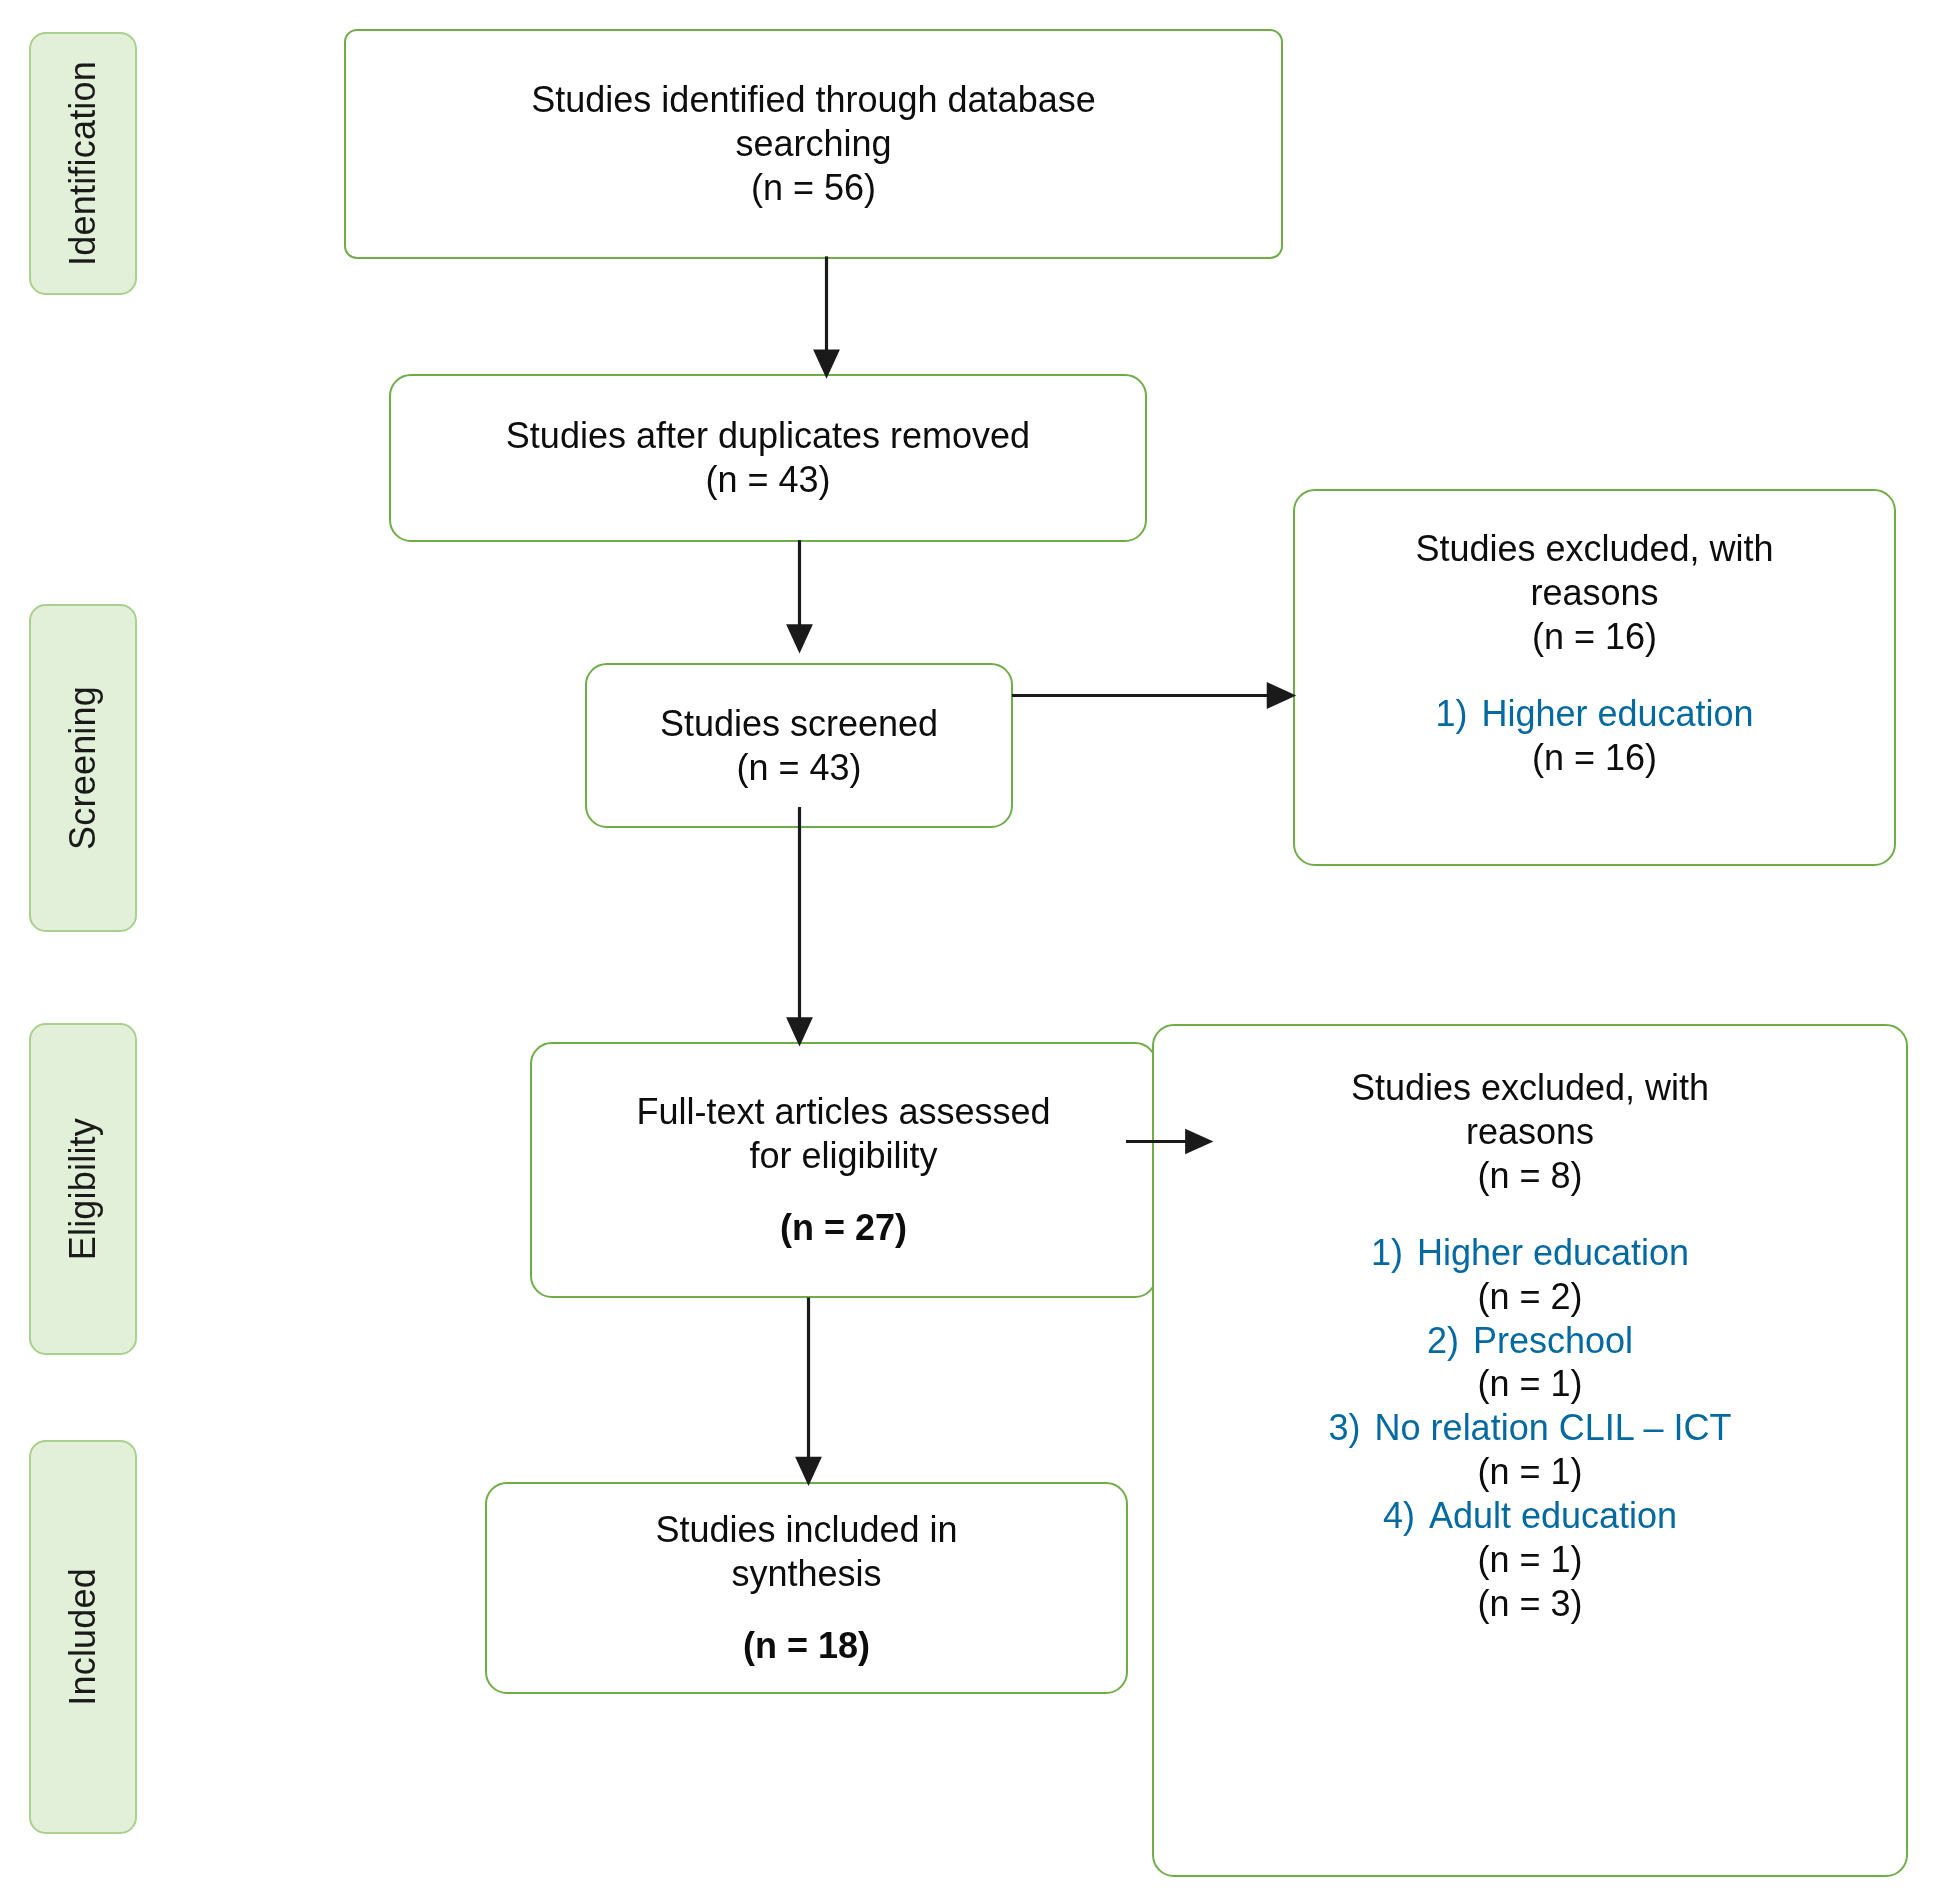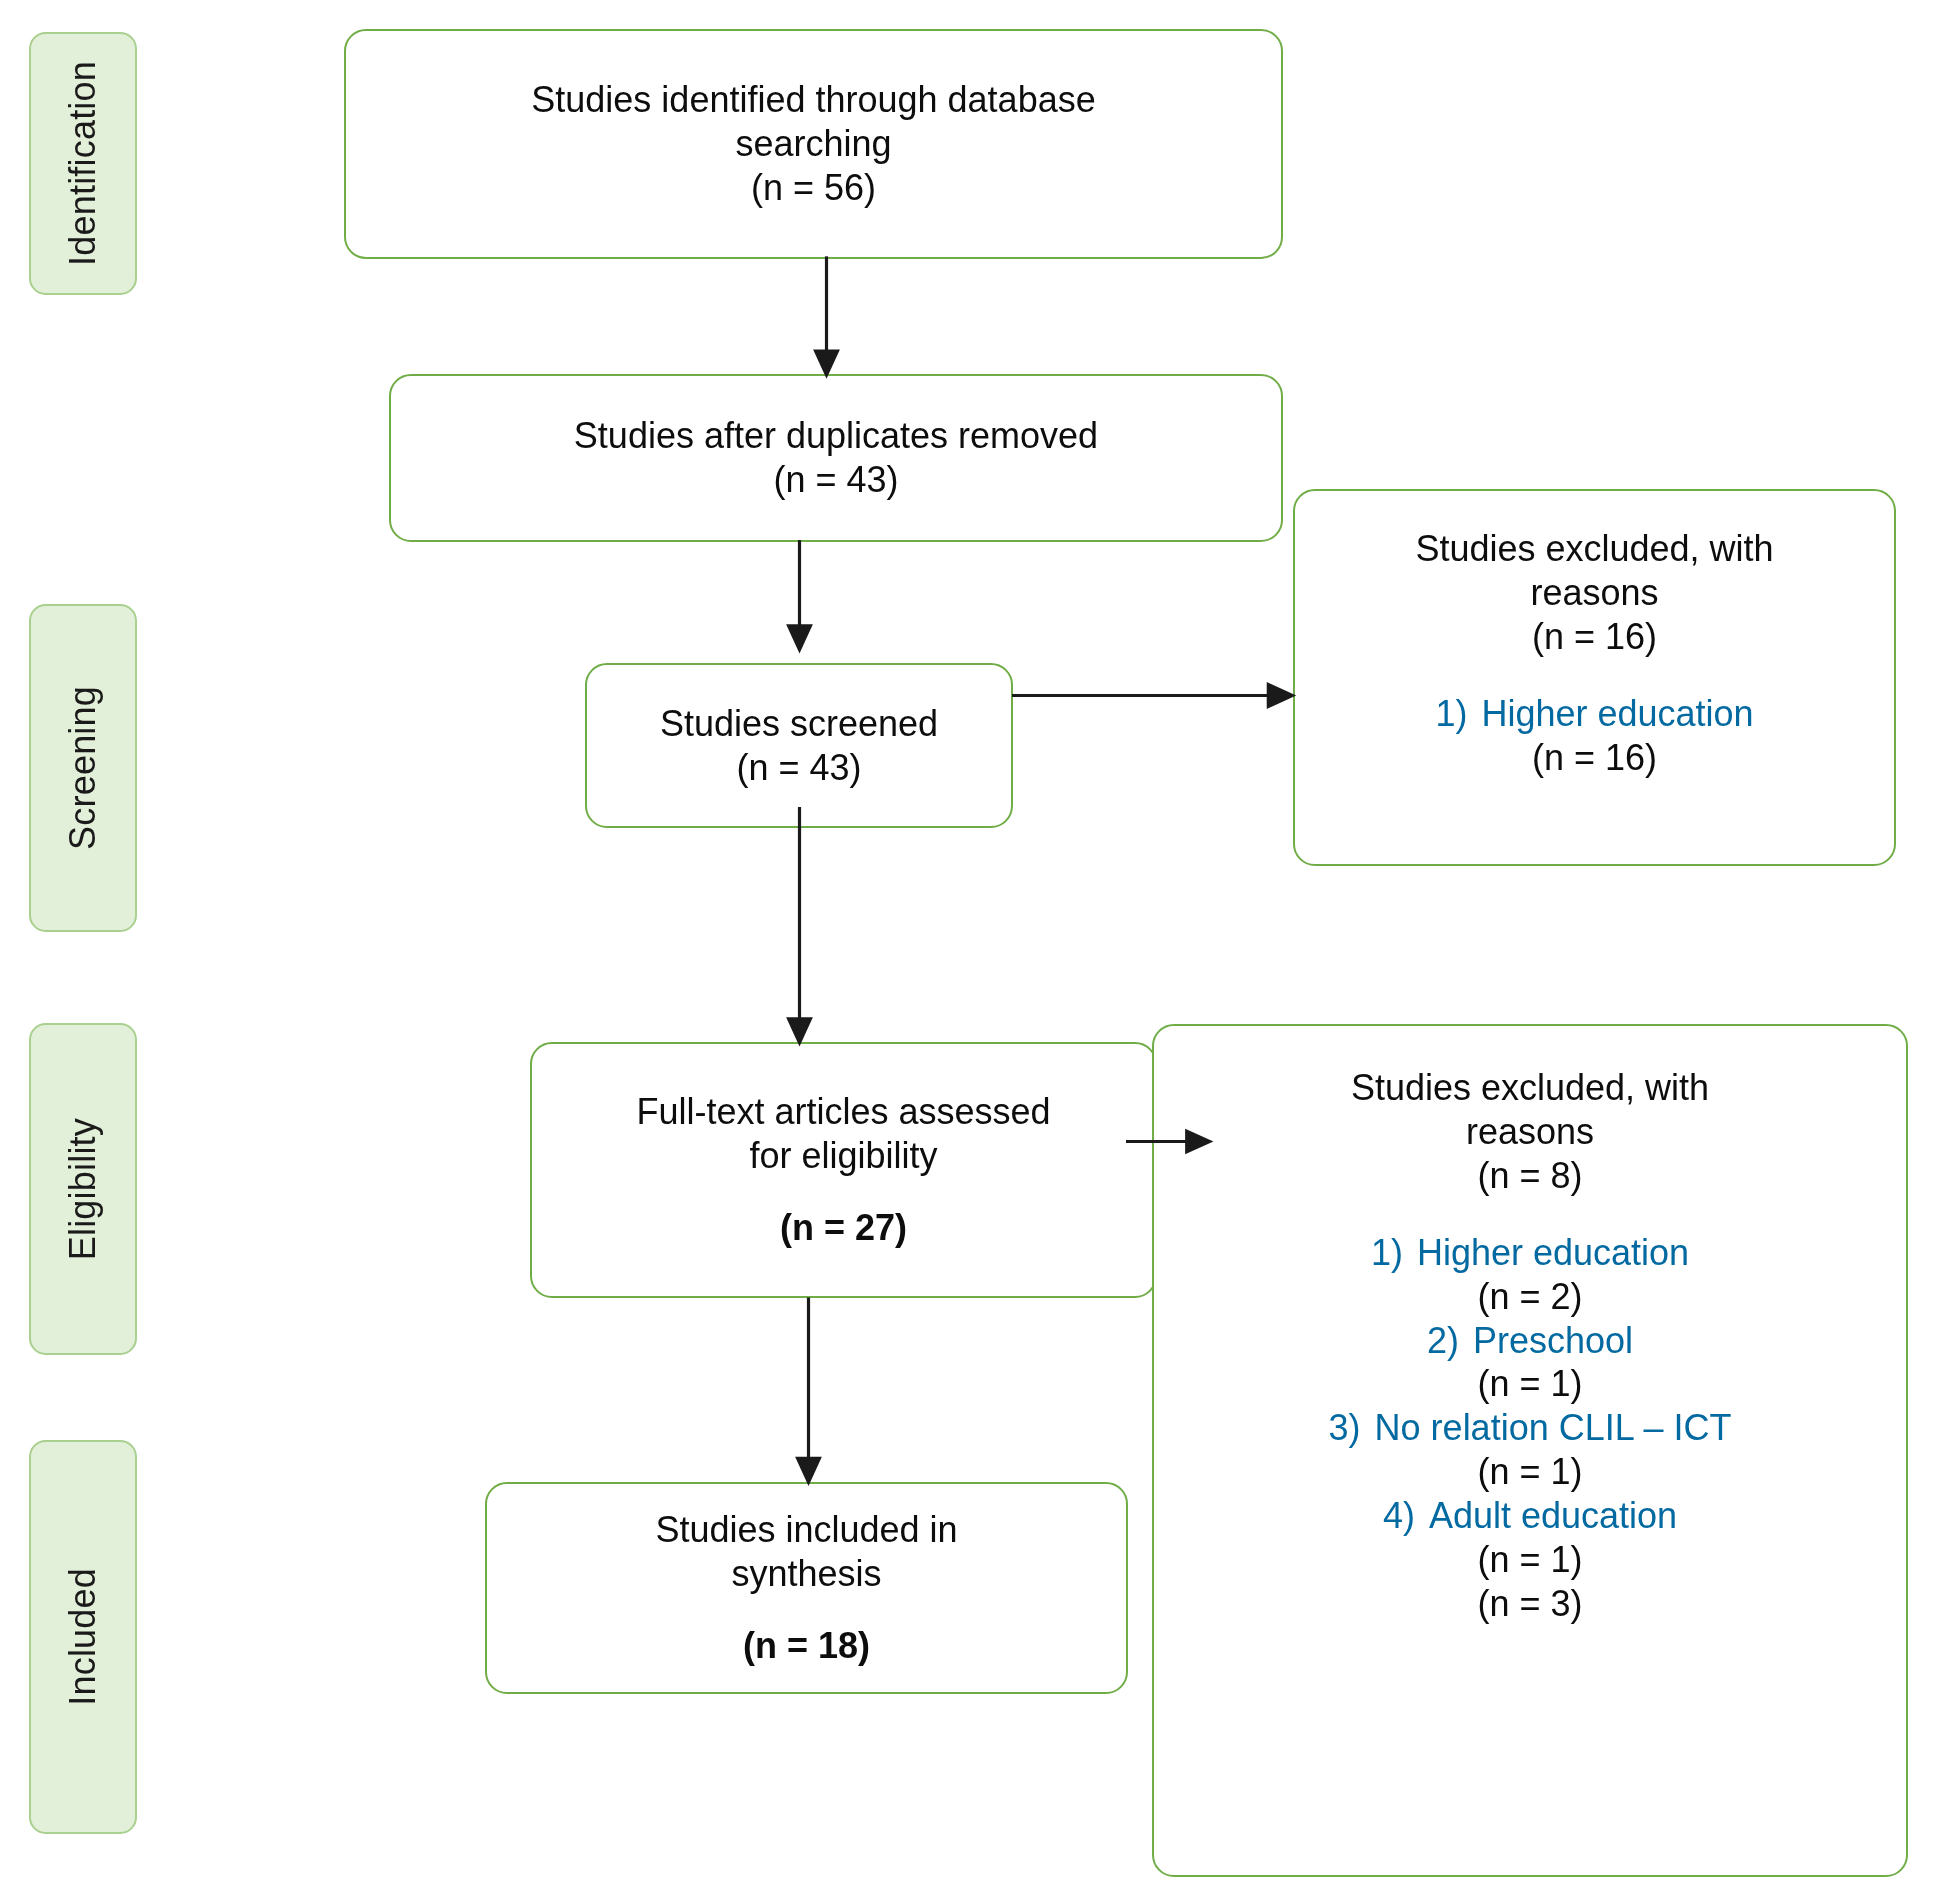--- a/index.html
+++ b/index.html
@@ -96,27 +96,27 @@
   </div>
 
   <div class="stage-label" style="left:29px; top:1023px; width:108px; height:332px;">
     <span>Eligibility</span>
   </div>
 
   <div class="stage-label" style="left:29px; top:1440px; width:108px; height:394px;">
     <span>Included</span>
   </div>
 
-  <div class="flow-box" style="left:344px; top:29px; width:939px; height:230px;">
+  <div class="flow-box" style="left:344px; top:29px; width:939px; height:230px;border-radius:13px;">
     <div class="line">Studies identified through database</div>
     <div class="line">searching</div>
     <div class="line">(n = 56)</div>
   </div>
 
-  <div class="flow-box" style="left:389px; top:374px; width:894px; height:168px;">
+  <div class="flow-box" style="left:389px; top:374px; width:758px; height:168px;">
     <div class="line">Studies after duplicates removed</div>
     <div class="line">(n = 43)</div>
   </div>
 
   <div class="flow-box" style="left:585px; top:663px; width:428px; height:165px;">
     <div class="line">Studies screened</div>
     <div class="line">(n = 43)</div>
   </div>
 
   <div class="flow-box" style="left:530px; top:1042px; width:627px; height:256px;">

